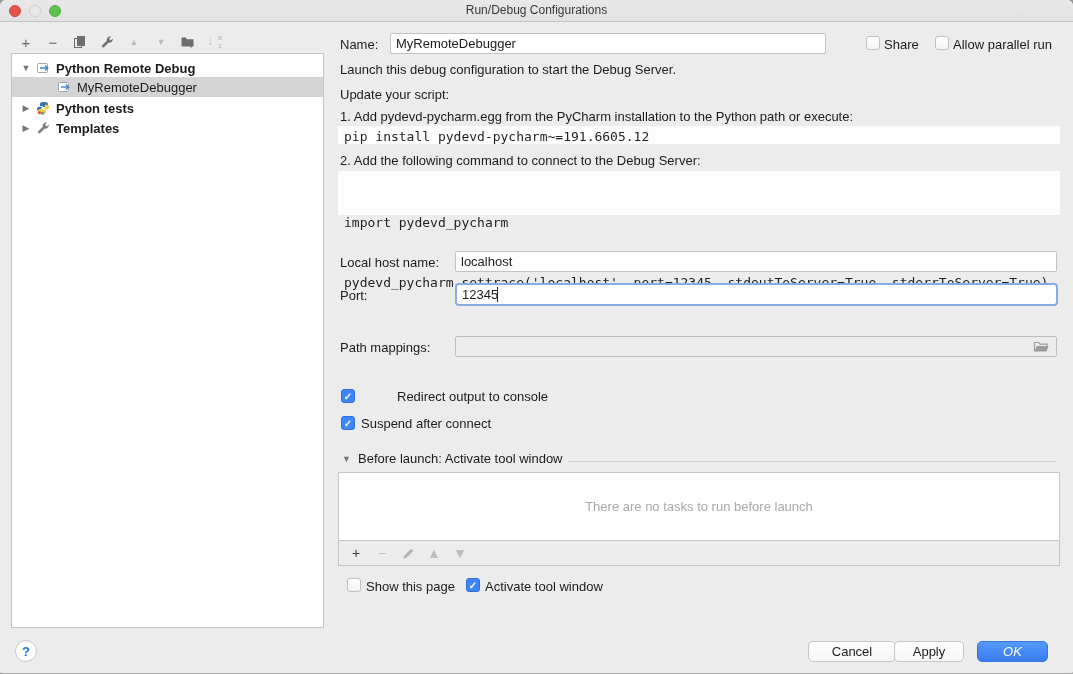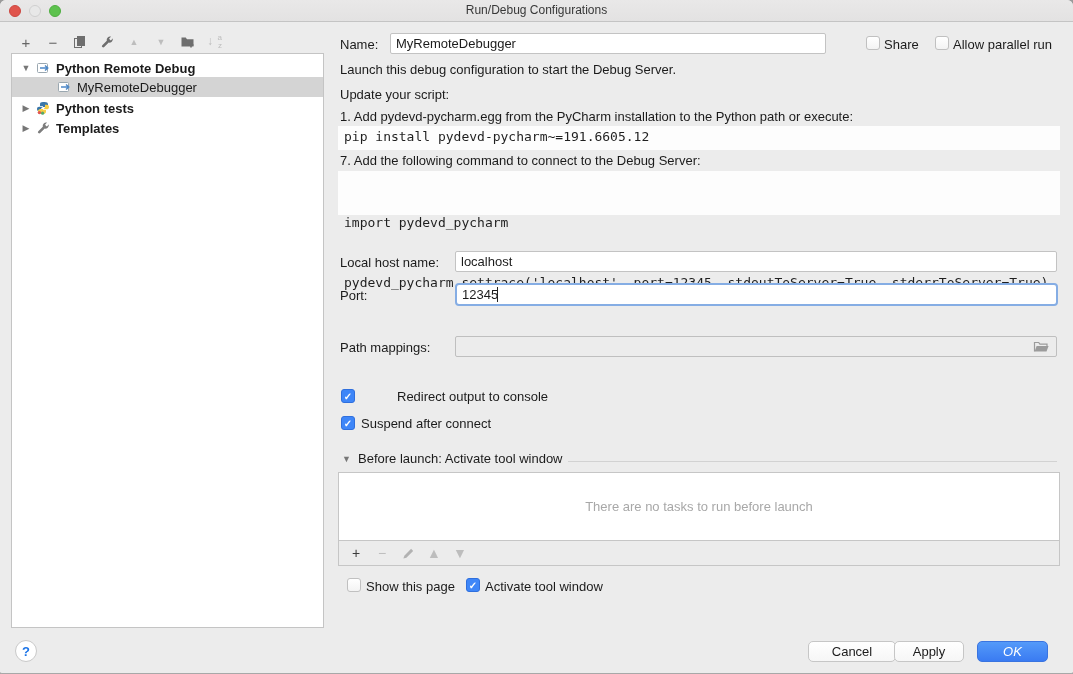--- a/index.html
+++ b/index.html
@@ -190,22 +190,22 @@
   <div class="lbl" style="left:340px; top:37px;">Name:</div>
   <input class="inp" style="left: 390px; top: 33px; width: 436px; height: 21px;" value="MyRemoteDebugger">
   <span class="cb" style="left:866px; top:36px;"></span>
   <div class="lbl" style="left:884px; top:37px;">Share</div>
   <span class="cb" style="left:935px; top:36px;"></span>
   <div class="lbl" style="left:953px; top:37px;">Allow parallel run</div>
 
   <div class="lbl" style="left:340px; top:62px;">Launch this debug configuration to start the Debug Server.</div>
   <div class="lbl" style="left:340px; top:87px;">Update your script:</div>
   <div class="lbl" style="left:340px; top:109px;">1. Add pydevd-pycharm.egg from the PyCharm installation to the Python path or execute:</div>
-  <div class="codeband" style="top:126px; height:24px; line-height:19px;">pip install pydevd-pycharm~=191.6605.12</div>
-  <div class="lbl" style="left:340px; top:153px;">7. Add the following command to connect to the Debug Server:</div>
+  <div class="codeband" style="top:126px; height:18px; line-height:19px;">pip install pydevd-pycharm~=191.6605.12</div>
+  <div class="lbl" style="left:340px; top:153px;">2. Add the following command to connect to the Debug Server:</div>
   <div class="codeband" style="top:171px; height:44px; line-height:20px; padding-top:2px;">
     <div>import pydevd_pycharm</div>
     <div>pydevd_pycharm.settrace('localhost', port=12345, stdoutToServer=True, stderrToServer=True)</div>
   </div>
 
   <div class="lbl" style="left:340px; top:255px;">Local host name:</div>
   <input class="inp" style="left: 455px; top: 251px; width: 602px; height: 21px;" value="localhost">
 
   <div class="lbl" style="left:340px; top:288px;">Port:</div>
   <input class="inp focused" style="left: 455px; top: 283px; width: 603px; height: 23px;" value="12345">

